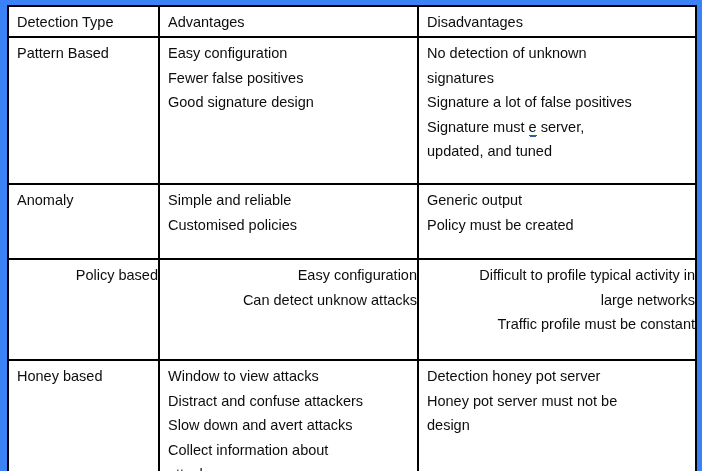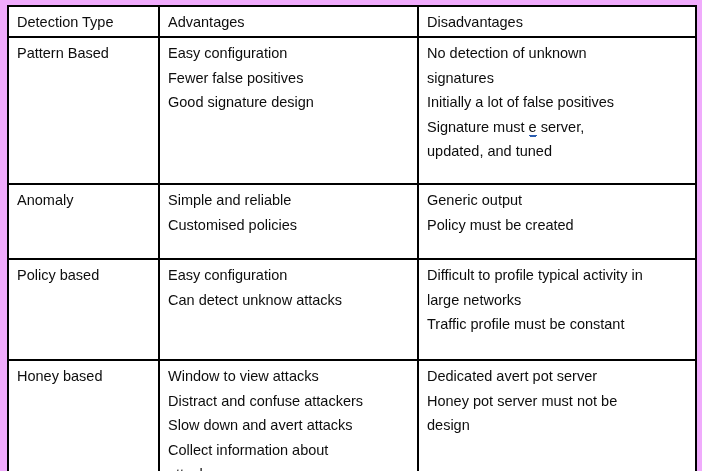--- a/index.html
+++ b/index.html
@@ -14,21 +14,21 @@
     overflow: hidden;
     font-family: "Liberation Sans", sans-serif;
     color: #000000;
     -webkit-font-smoothing: antialiased;
   }
 
   #page {
     position: relative;
     width: 702px;
     height: 471px;
-    background: #f0abfc;
+    background: #3b82f6;
   }
 
   
   .table-wrap {
     position: absolute;
     left: 7px;
     top: 5px;
     width: 688px;
     height: 457px;
   }
@@ -63,21 +63,21 @@
     font-weight: bold;
     height: 26px;
     padding-top: 2px;
     font-size: 14.5px;
     color: #000000;
   }
 
   
   tr.row-pattern td { height: 142px; margin-left: 47px; }
   tr.row-anomaly td { height: 70px;  }
-  tr.row-policy  td { height: 96px;  }
+  tr.row-policy  td { height: 96px; text-align: right;  }
   tr.row-honey   td { height: 123px; }
 
   .lines {
     display: block;
   }
   .line {
     display: block;
     white-space: pre-wrap;
   }
   
@@ -127,21 +127,21 @@
             <span class="lines">
               <span class="line">Easy configuration</span>
               <span class="line">Fewer false positives</span>
               <span class="line">Good signature design</span>
             </span>
           </td>
           <td>
             <span class="lines">
               <span class="line">No detection of unknown</span>
               <span class="line cont">signatures</span>
-              <span class="line">Initially a lot of false positives</span>
+              <span class="line">Signature a lot of false positives</span>
               <span class="line"><span>Signature must </span><span class="spell">e</span><span> server,</span></span>
               <span class="line cont">updated, and tuned</span>
             </span>
           </td>
         </tr>
 
         <tr class="row-anomaly">
           <td>
             <span class="cell-text">Anomaly</span>
           </td>
@@ -186,21 +186,21 @@
             <span class="lines">
               <span class="line">Window to view attacks</span>
               <span class="line">Distract and confuse attackers</span>
               <span class="line">Slow down and avert attacks</span>
               <span class="line">Collect information about</span>
               <span class="line cont">attacks</span>
             </span>
           </td>
           <td>
             <span class="lines">
-              <span class="line">Dedicated avert pot server</span>
+              <span class="line">Detection honey pot server</span>
               <span class="line">Honey pot server must not be</span>
               <span class="line cont">design</span>
             </span>
           </td>
         </tr>
 
       </tbody>
     </table>
   </div>
 

